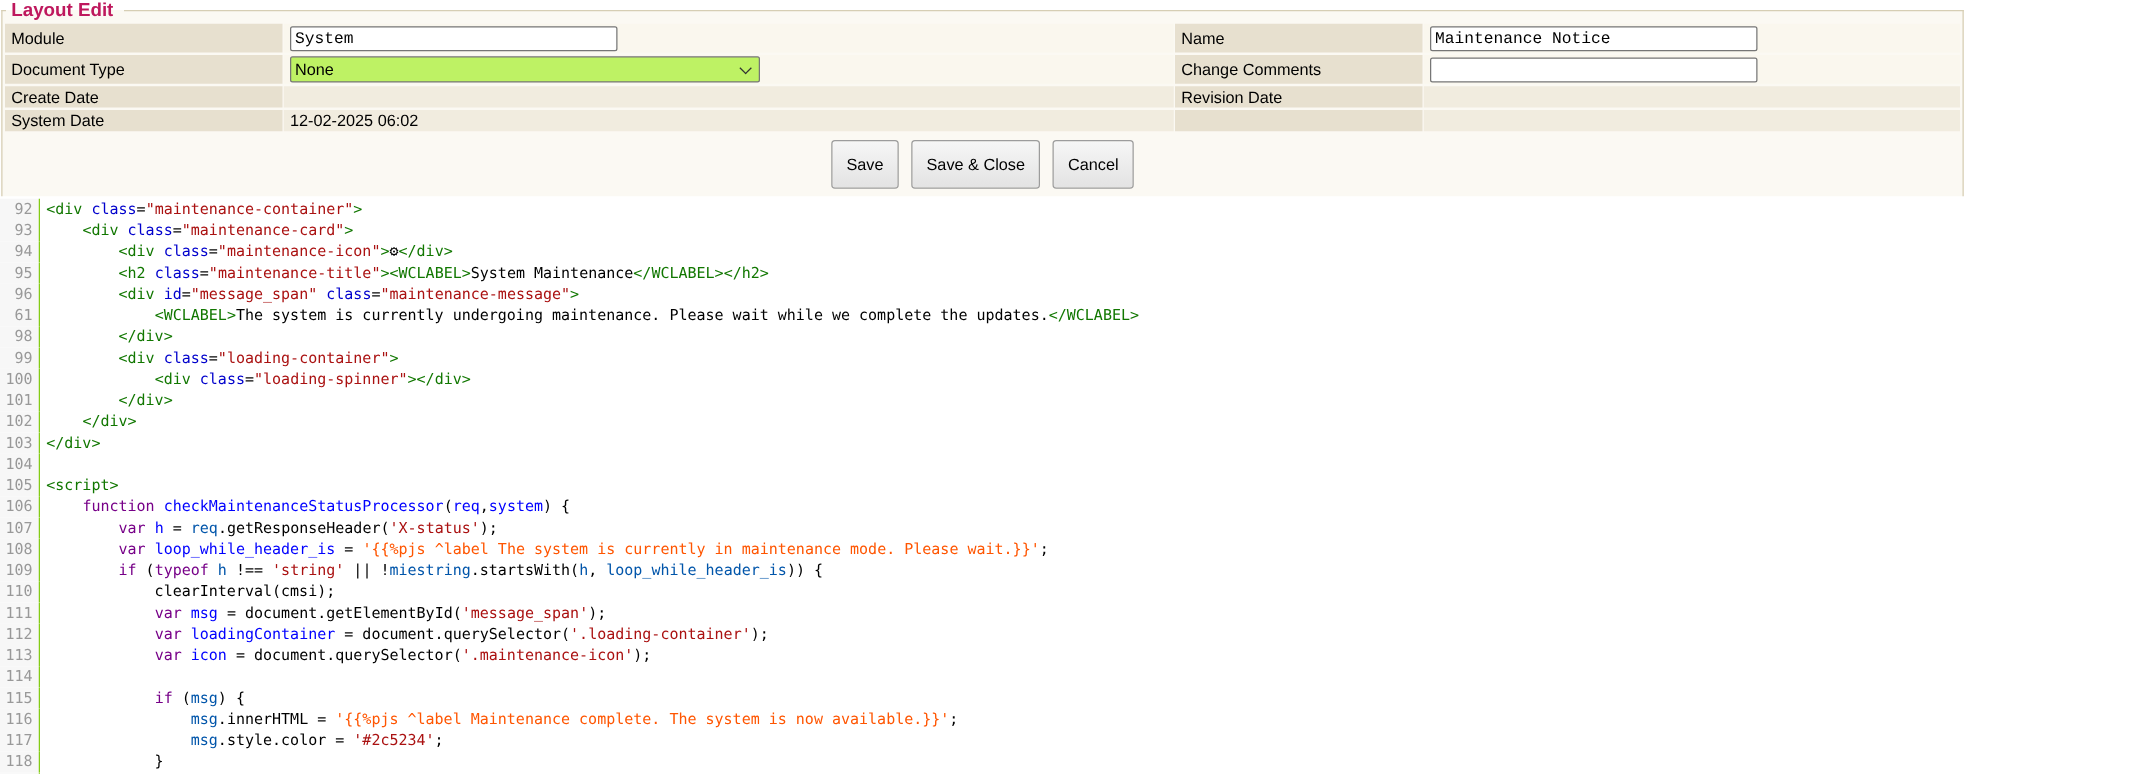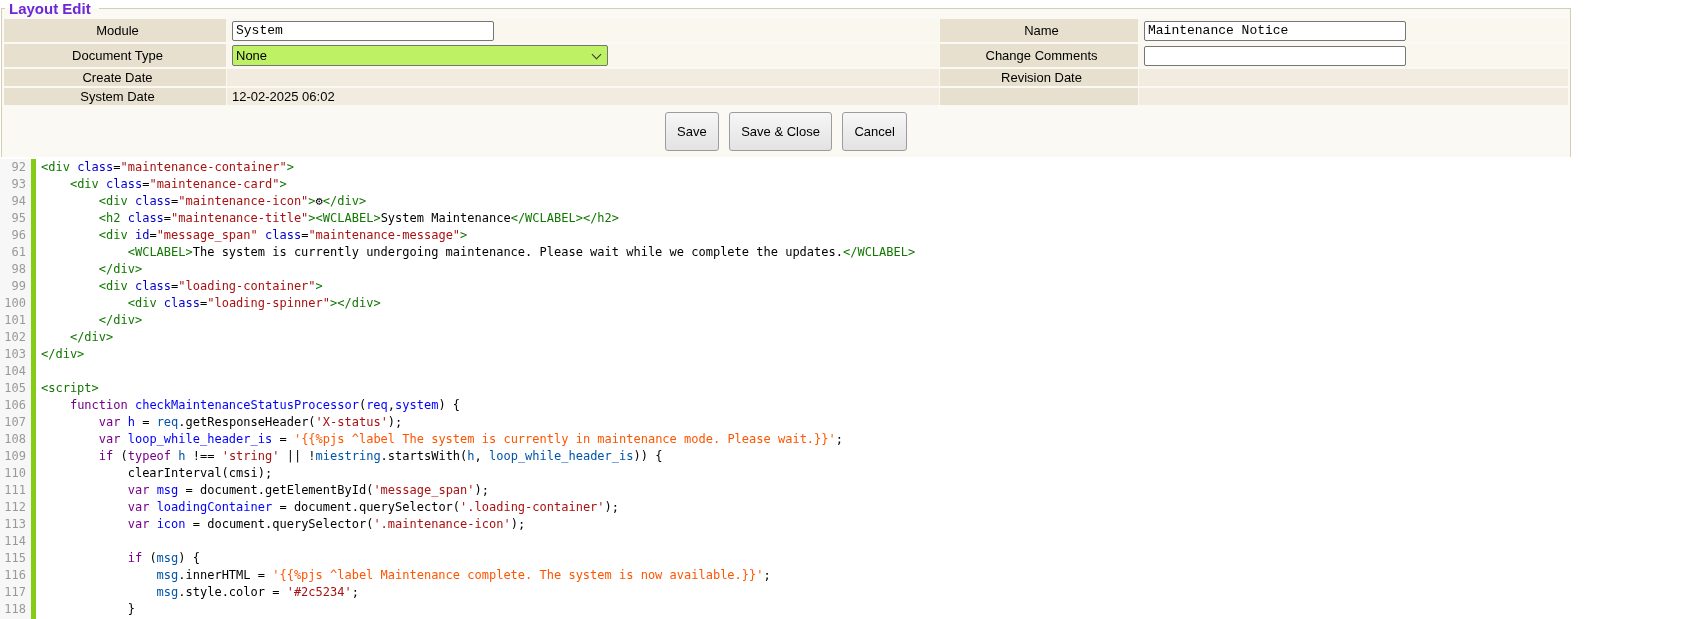--- a/index.html
+++ b/index.html
@@ -4,25 +4,25 @@
 <style>
   html,body{margin:0;padding:0;background:#ffffff;width:1706px;height:619px;overflow:hidden;}
   body{font-family:"Liberation Sans", sans-serif;}
 
   
   fieldset.layout-fieldset{
     width:1570px;box-sizing:border-box;margin:0 0 0 1px;padding:0 1px 0 1px;
     border:1px solid #d6ceb4;border-bottom:none;background:#fbf9f3;
   }
   legend.layout-legend{
-    font-size:15px;font-weight:bold;color:#6d28d9;padding:0 8px 0 4px;margin-left:2px;
+    font-size:15px;font-weight:bold;color:#be185d;padding:0 8px 0 4px;margin-left:2px;
   }
   table.form-table{border-collapse:separate;border-spacing:1px 2px;width:100%;table-layout:fixed;}
   table.form-table td{font-size:13px;color:#000;padding:0 0 0 5px;vertical-align:middle;overflow:hidden;}
-  td.lbl{background:#e7e0cf;text-align:center;}
+  td.lbl{background:#e7e0cf;}
   tr.row-tall td{height:23px;}
   tr.row-short td{height:17px;}
   tr.row-tall td.fld{background:#faf7ee;}
   tr.row-short td.fld{background:#f1ecdf;}
   input.txt{
     width:254px;height:18px;border:1px solid #767676;border-radius:2px;background:#fff;
     font-family:Liberation Mono, monospace;font-size:13px;padding:0 3px;margin:1px 0;display:block;
   }
   .selwrap{position:relative;display:inline-block;margin:1px 0;}
   select.doc-select{
@@ -37,21 +37,21 @@
     font-family:"Liberation Sans",sans-serif;font-size:13px;color:#000;
     background:linear-gradient(#f6f6f6,#e3e3e3);border:1px solid #9c9c9c;border-radius:3px;
     height:39px;padding:1px 11px;margin:0 3px;cursor:pointer;
   }
 
   
   .code-editor{background:#fff;margin-top:2px;font-family:"DejaVu Sans Mono",monospace;
     font-size:12px;line-height:17px;cursor:text;}
   .cm-row{display:flex;height:17px;}
   .cm-gutter{flex:0 0 26px;text-align:right;color:#999;background:#f7f7f7;
-    border-right:5px solid #84cc16;padding-right:5px;user-select:none;}
+    border-right:1px solid #84cc16;padding-right:5px;user-select:none;}
   .cm-code{padding-left:5px;white-space:pre;}
   .tk-pln{color:#000;}
   .tk-tag{color:#117700;}
   .tk-attr{color:#0000cc;}
   .tk-str{color:#aa1111;}
   .tk-str2{color:#ff5500;}
   .tk-kw{color:#770088;}
   .tk-def{color:#0000ff;}
   .tk-loc{color:#0055aa;}
 </style>

